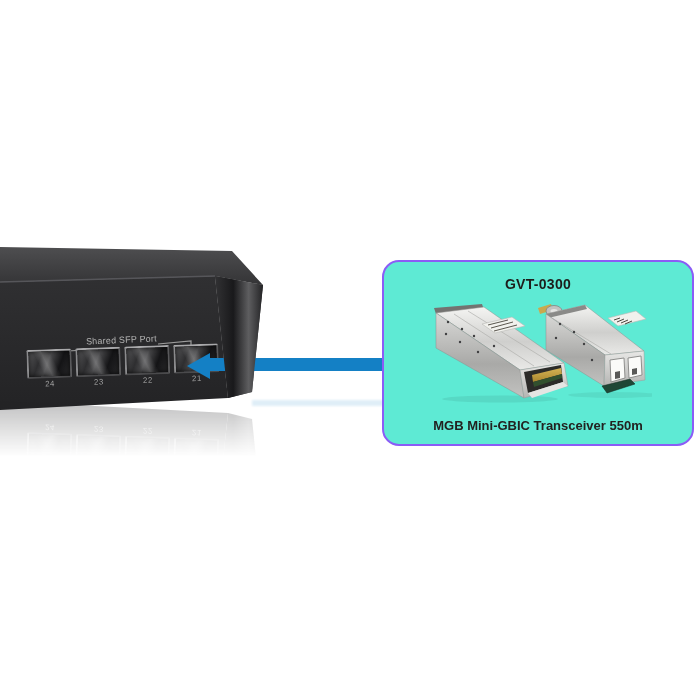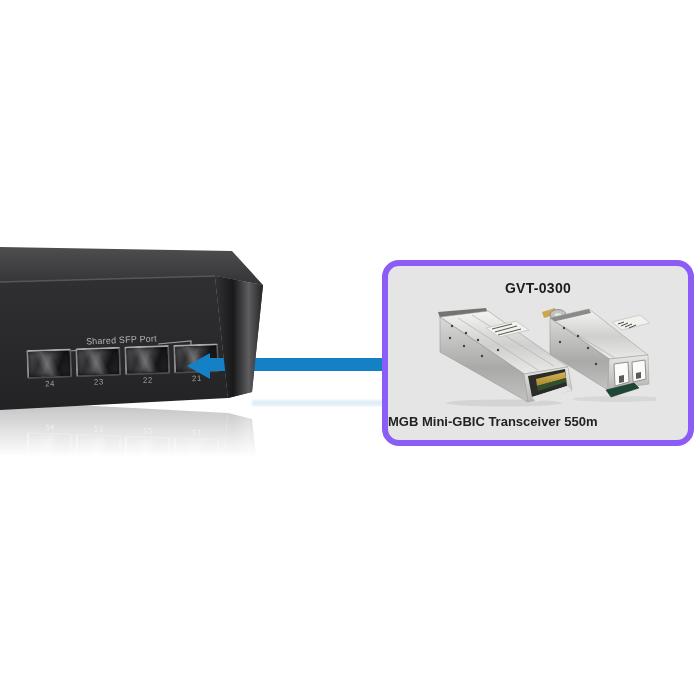--- a/index.html
+++ b/index.html
@@ -38,24 +38,24 @@
 
   
   .switch-reflection{position:absolute;left:0;top:401px;width:265px;height:62px;overflow:hidden;
                      opacity:.3;z-index:1;filter:blur(.4px);
                      -webkit-mask-image:linear-gradient(to bottom,rgba(0,0,0,.95),rgba(0,0,0,0) 90%);
                      mask-image:linear-gradient(to bottom,rgba(0,0,0,.95),rgba(0,0,0,0) 90%);}
   .switch-reflection .flip{position:absolute;left:0;top:0;width:265px;height:164px;transform:scaleY(-1);}
 
   
   .callout{position:absolute;left:382px;top:260px;width:312px;height:186px;box-sizing:border-box;
-           background:#e5e5e5;border:6px solid #8b5cf6;border-radius:17px;z-index:4;}
+           background:#5eead4;border:2px solid #8b5cf6;border-radius:17px;z-index:4;}
   .callout-title{text-align:center;margin-top:14px;font-size:14px;font-weight:bold;color:#1d1d1b;letter-spacing:.3px;}
   .modules{position:absolute;left:50px;top:36px;}
-  .callout-caption{position:absolute;left:0;right:0;bottom:11px;text-align:left;
+  .callout-caption{position:absolute;left:0;right:0;bottom:11px;text-align:center;
                    font-size:13px;font-weight:bold;color:#222220;}
 </style>
 </head>
 <body>
 
 <div class="scene">
 
   <div class="switch-main">
     <div class="switch-visual">
       <svg class="body" width="265" height="164" viewBox="0 0 265 164">

